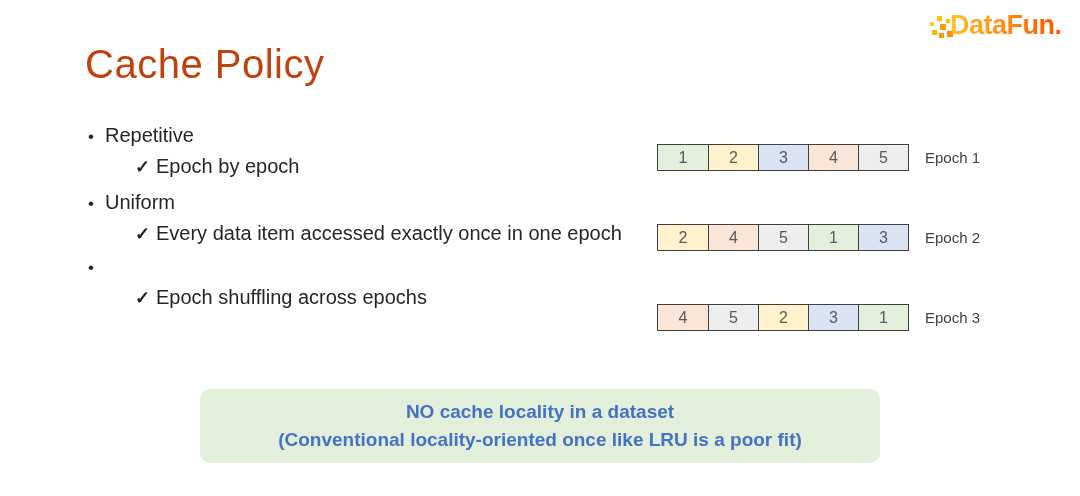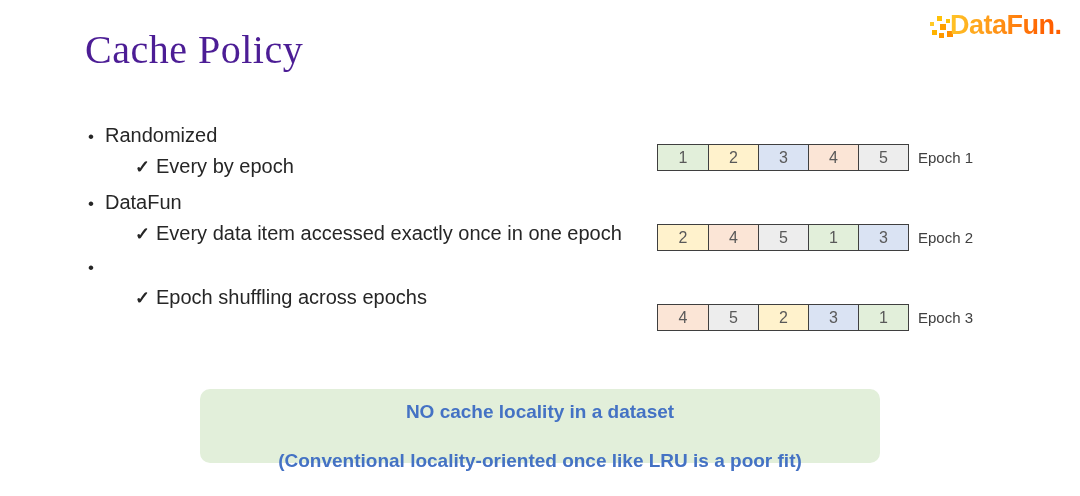--- a/index.html
+++ b/index.html
@@ -9,26 +9,25 @@
     background: #ffffff;
     position: relative;
     overflow: hidden;
     color: #262626;
   }
   .slide { position: absolute; inset: 0; }
 
   
   .title {
     position: absolute;
-    left: 85px; top: 26px;
+    left: 85px; top: 42px;
     font-size: 40px;
     font-weight: 300;
     letter-spacing: 0.5px;
-    color: #4c1d95;
-    font-family: Liberation Serif, serif;
+    color: #c2410c;
   }
 
   
   .logo {
     position: absolute;
     top: 6px; right: 12px;
     width: 140px; height: 42px;
   }
   .logo-dots { position: absolute; left: 0; top: 0; width: 32px; height: 42px; }
   .logo-dots span { position: absolute; display: block; }
@@ -80,21 +79,21 @@
   .cell {
     width: 50px; height: 25px;
     border-left: 1.5px solid #3f3f3f;
     display: flex; align-items: center; justify-content: center;
     font-size: 16px;
     color: #595959;
     background: #ffffff;
   }
   .cell:first-child { border-left: none; }
   .epoch-label {
-    margin-left: 9px;
+    margin-left: 16px;
     font-size: 15px;
     color: #404040;
     white-space: nowrap;
   }
 
   
   .note {
     position: absolute;
     left: 200px; top: 389px;
     width: 680px; height: 74px;
@@ -104,21 +103,20 @@
     flex-direction: column;
     align-items: center;
     justify-content: center;
     text-align: center;
   }
   .note div {
     font-size: 19px;
     font-weight: bold;
     color: #4472c4;
     line-height: 28px;
-    margin-top: 21px;
   }
 </style>
 </head>
 <body>
 
 <div class="slide">
 
   <div class="title">Cache Policy</div>
 
   <div class="logo">
@@ -131,31 +129,31 @@
       <span style="left:19px; top:25px; width:6px; height:6px; background:#ff8f00;"></span>
       <span style="left:18px; top:13px; width:4px; height:4px; background:#ffc107;"></span>
     </div>
     <div class="logo-text">DataFun.</div>
   </div>
 
   <div class="bullets">
     <div class="bullet-group">
       <div class="bullet-main">
         <span class="bullet-dot">•</span>
-        <span>Randomized</span>
+        <span>Repetitive</span>
       </div>
       <div class="bullet-sub">
         <span class="check">✓</span>
-        <span>Every by epoch</span>
+        <span>Epoch by epoch</span>
       </div>
     </div>
     <div class="bullet-group">
       <div class="bullet-main">
         <span class="bullet-dot">•</span>
-        <span>DataFun</span>
+        <span>Uniform</span>
       </div>
       <div class="bullet-sub">
         <span class="check">✓</span>
         <span>Every data item accessed exactly once in one epoch</span>
       </div>
     </div>
     <div class="bullet-group">
       <div class="bullet-main">
         <span class="bullet-dot">•</span>
       </div>

